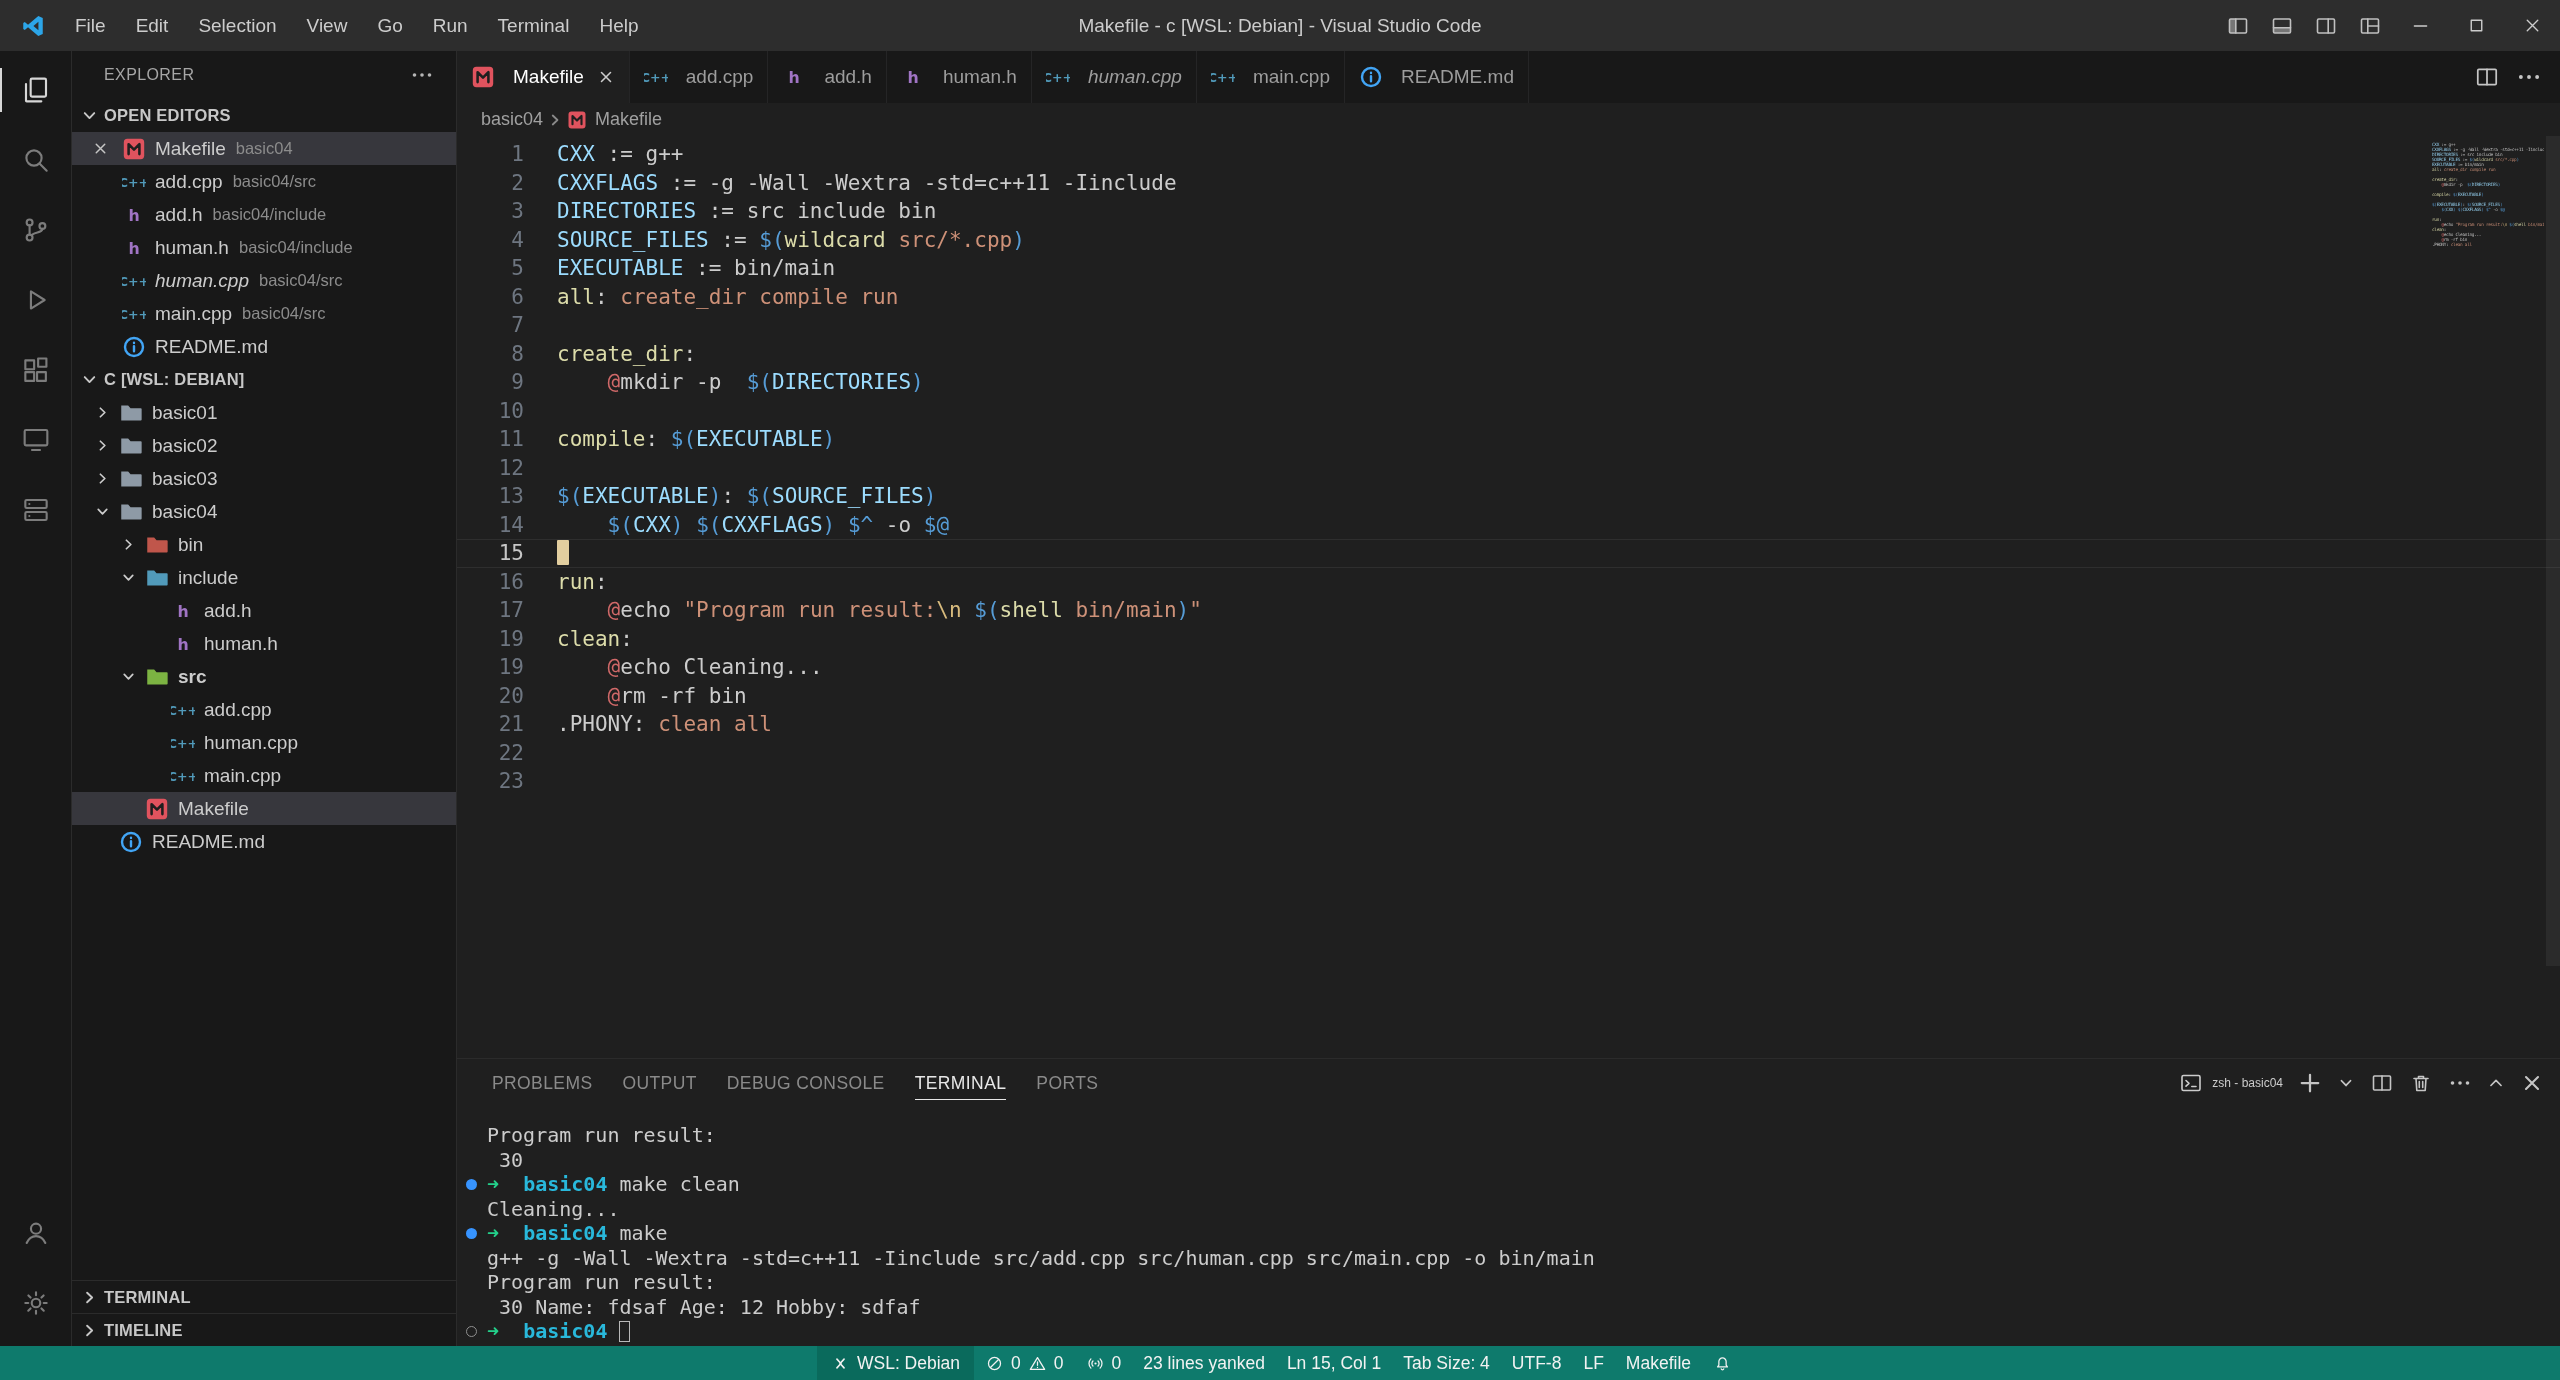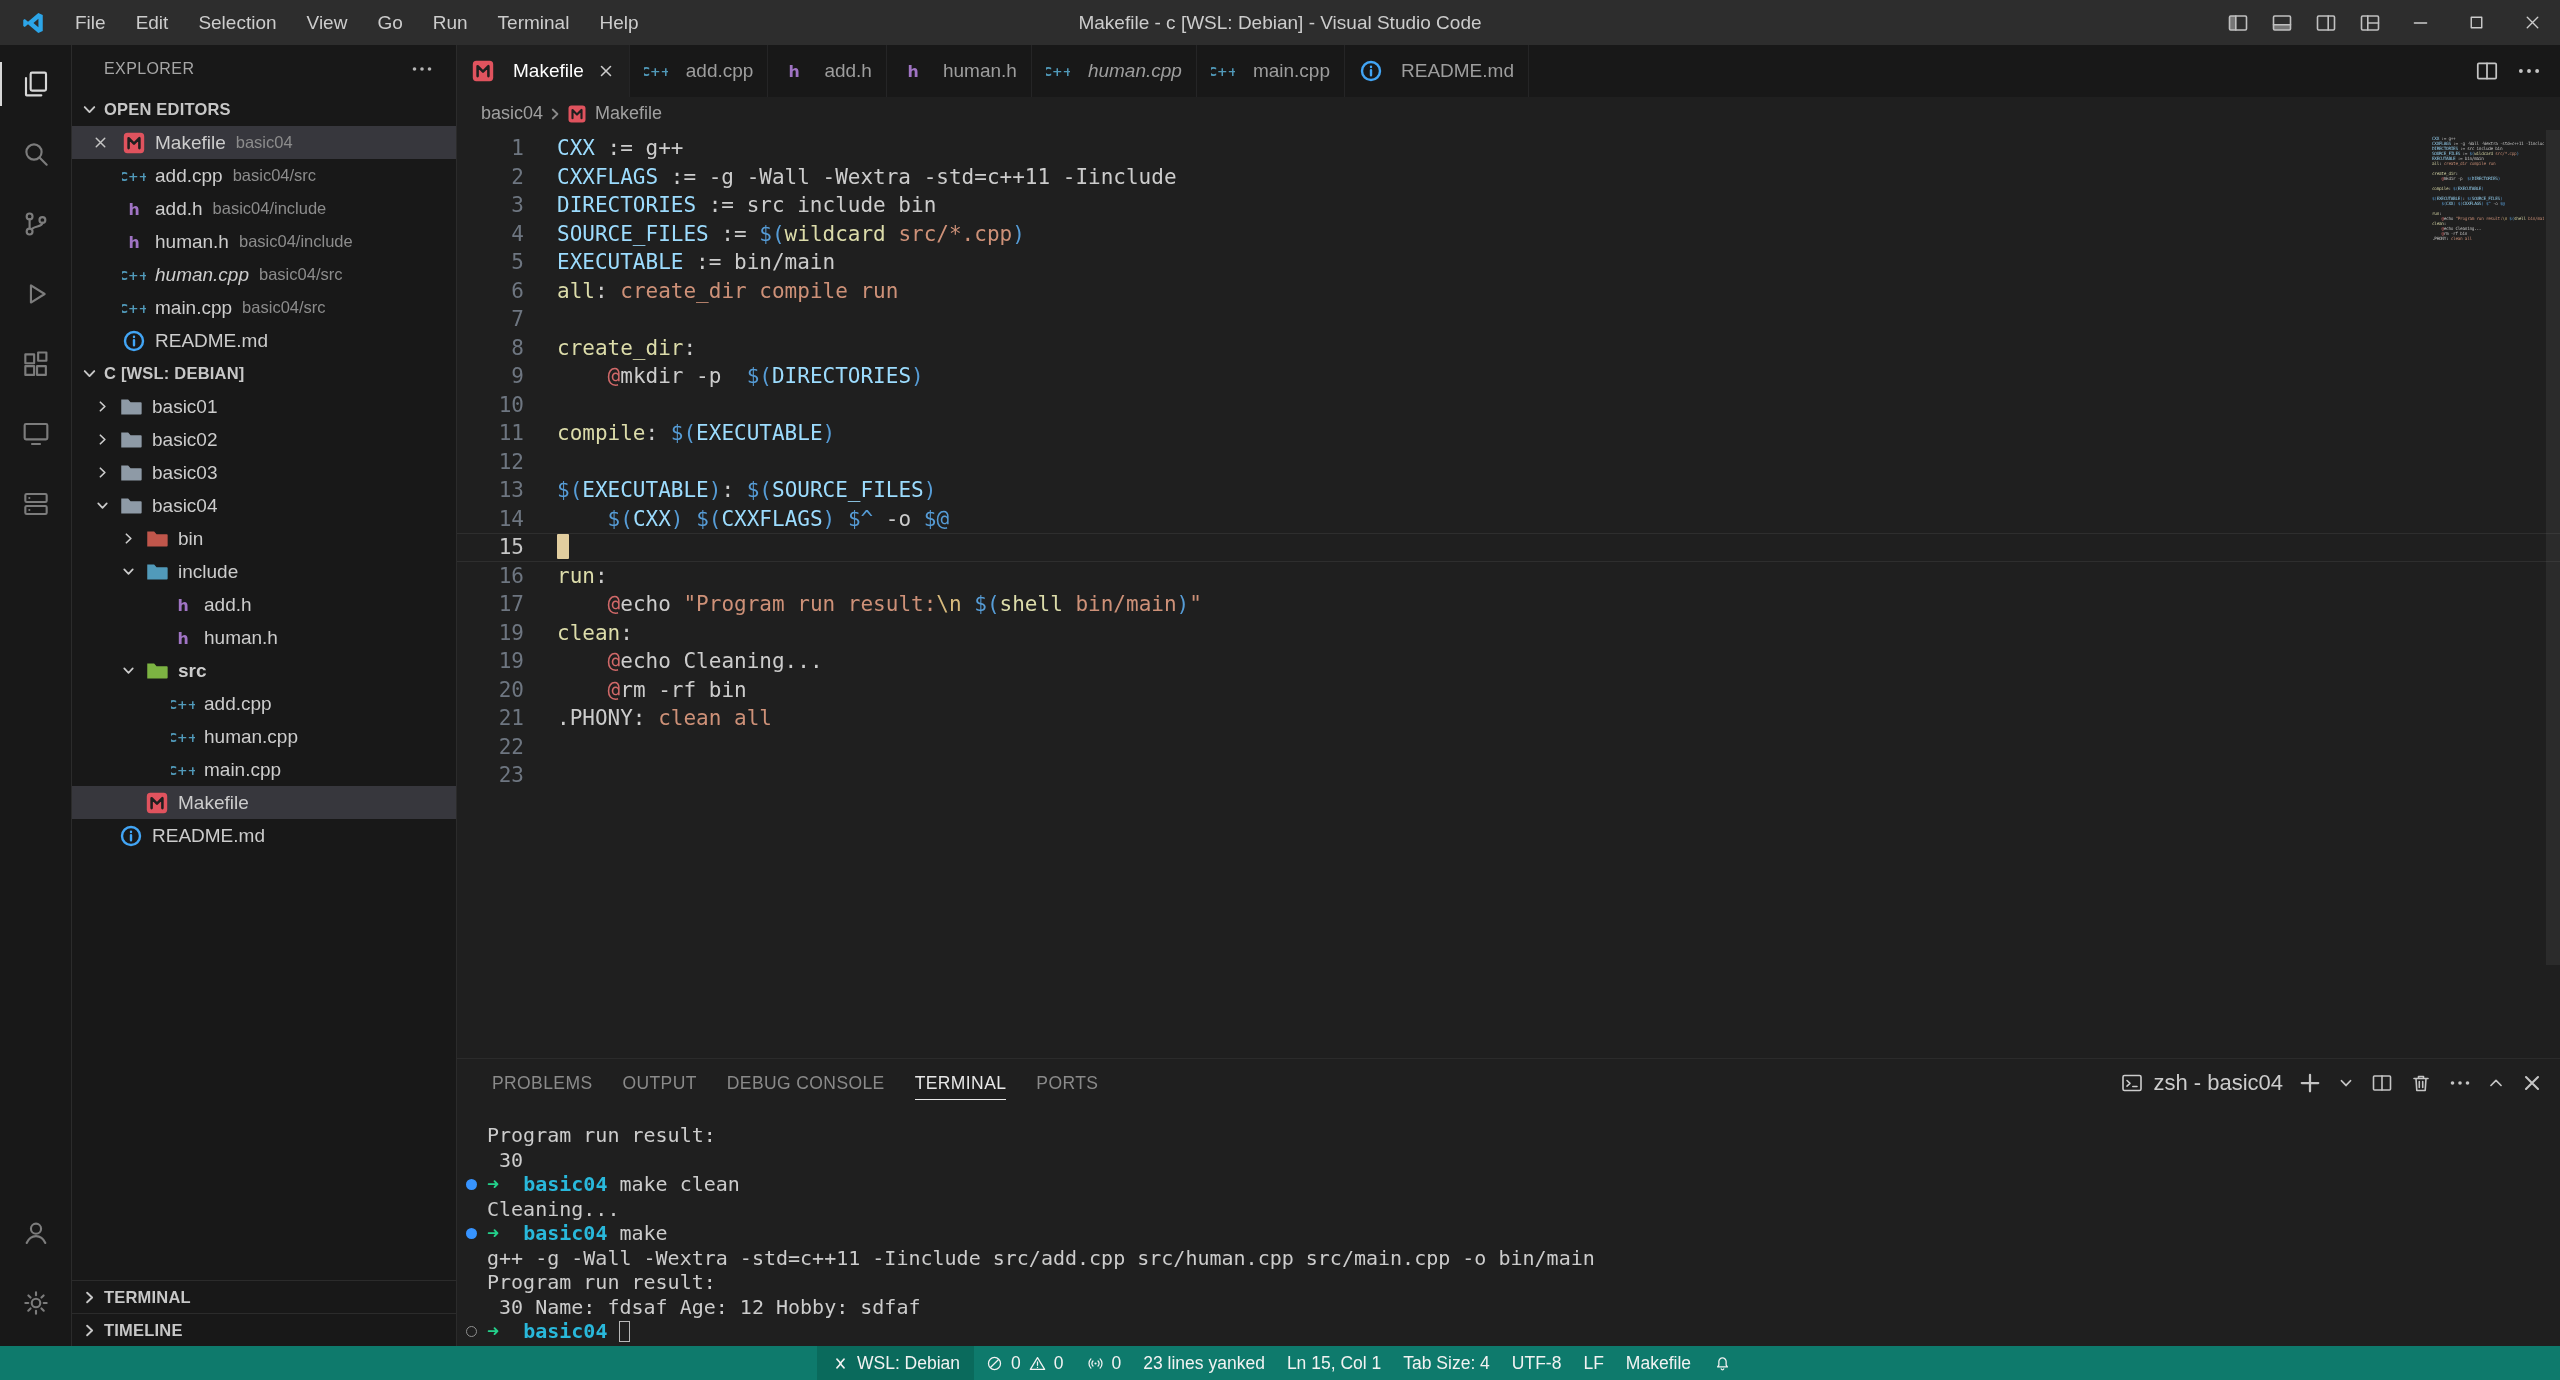--- a/index.html
+++ b/index.html
@@ -11,21 +11,21 @@
   *{margin:0;padding:0;box-sizing:border-box}
   html,body{width:2560px;height:1380px;overflow:hidden;background:#1f1f1f;
     font-family:"Liberation Sans",sans-serif;-webkit-user-select:none;user-select:none}
   svg{display:block;width:100%;height:100%}
   .i24{width:24px;height:24px;display:inline-block;flex:none}
   .i18{width:19px;height:19px;display:inline-block;flex:none}
   .i16{width:18px;height:18px;display:inline-block;flex:none}
   .window{display:flex;flex-direction:column;width:100%;height:100%}
 
   
-  .titlebar{height:45px;background:#2d2d2d;display:flex;align-items:center;position:relative;
+  .titlebar{height:51px;background:#2d2d2d;display:flex;align-items:center;position:relative;
     color:#cccccc;flex:none}
   .vscode-logo{width:26px;height:26px;margin:0 14px 0 20px;flex:none}
   .menubar{display:flex;height:100%}
   .menu-item{padding:0 15px;display:flex;align-items:center;font-size:19px;color:#cccccc}
   .window-title{position:absolute;left:50%;top:50%;transform:translate(-50%,-50%);
     font-size:19px;color:#cccccc;white-space:nowrap}
   .titlebar-right{margin-left:auto;display:flex;align-items:center;height:100%}
   .tb-icon{width:44px;height:100%;display:flex;align-items:center;justify-content:center;color:#c0c0c0}
   .win-ctl{width:56px;height:100%;display:flex;align-items:center;justify-content:center;color:#cccccc}
   .win-ctl .i24{width:21px;height:21px}
@@ -102,21 +102,21 @@
   
   .panel{height:288px;border-top:1px solid #2b2b2b;display:flex;flex-direction:column;flex:none;background:#1f1f1f}
   .panel-header{height:48px;display:flex;align-items:center;justify-content:space-between;
     padding:0 16px 0 22px;flex:none}
   .panel-tabs{display:flex;height:100%;gap:4px}
   .panel-tab{display:flex;align-items:center;padding:0 13px;font-size:17.5px;letter-spacing:.4px;
     color:#8a8a8a;position:relative;white-space:nowrap}
   .panel-tab.active{color:#e7e7e7}
   .panel-tab.active::after{content:"";position:absolute;left:13px;right:13px;bottom:7px;height:1.5px;background:#e7e7e7}
   .panel-actions{display:flex;align-items:center;gap:15px;color:#c5c5c5}
-  .term-selector{display:flex;align-items:center;gap:9px;font-size:22px;color:#cccccc}
+  .term-selector{display:flex;align-items:center;gap:9px;font-size:12px;color:#cccccc}
   .terminal{flex:1;padding:16px 0 0 30px;font-family:"DejaVu Sans Mono","DejaVu Sans",monospace;
     font-size:20px;line-height:24.5px;color:#cccccc;overflow:hidden}
   .trow{position:relative;white-space:pre;height:24.5px}
   .tmark{position:absolute;left:-21px;top:7px;width:11px;height:11px;border-radius:50%}
   .tmark.filled{background:var(--t-marker)}
   .tmark.outline{border:1.5px solid #8f8f8f}
   .term-cursor{display:inline-block;width:11px;height:21px;border:1.5px solid #b8b8b8;vertical-align:-4px}
   .sy-tp{color:#cccccc}
   .sy-ar{color:var(--t-green);font-weight:700}
   .sy-cy{color:var(--t-cyan);font-weight:700}

